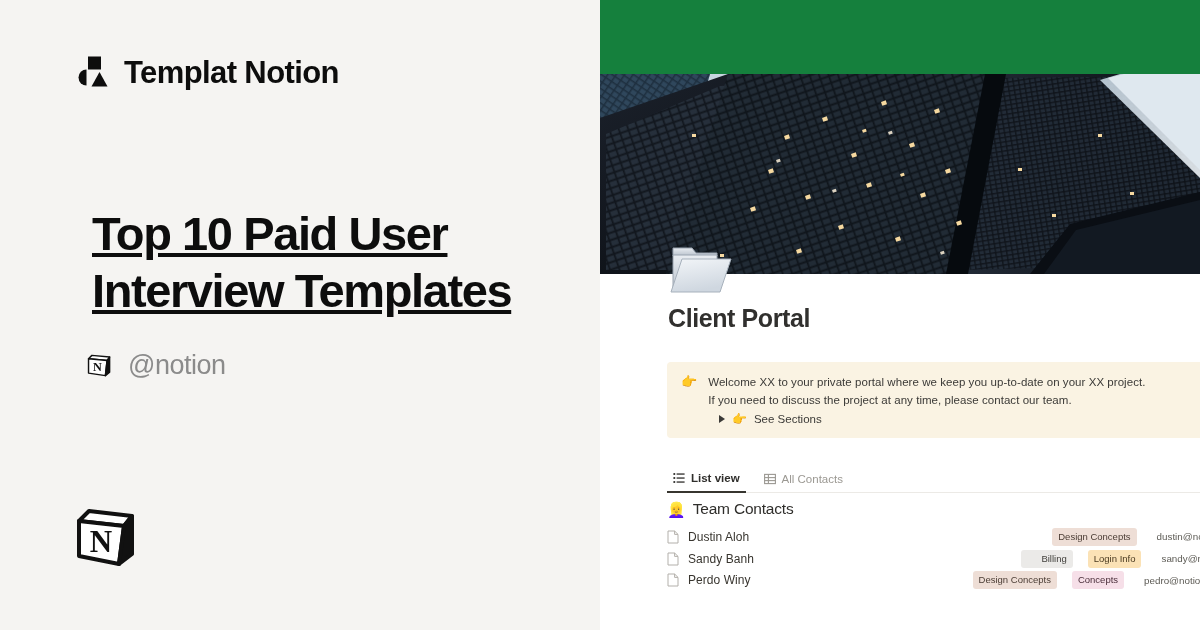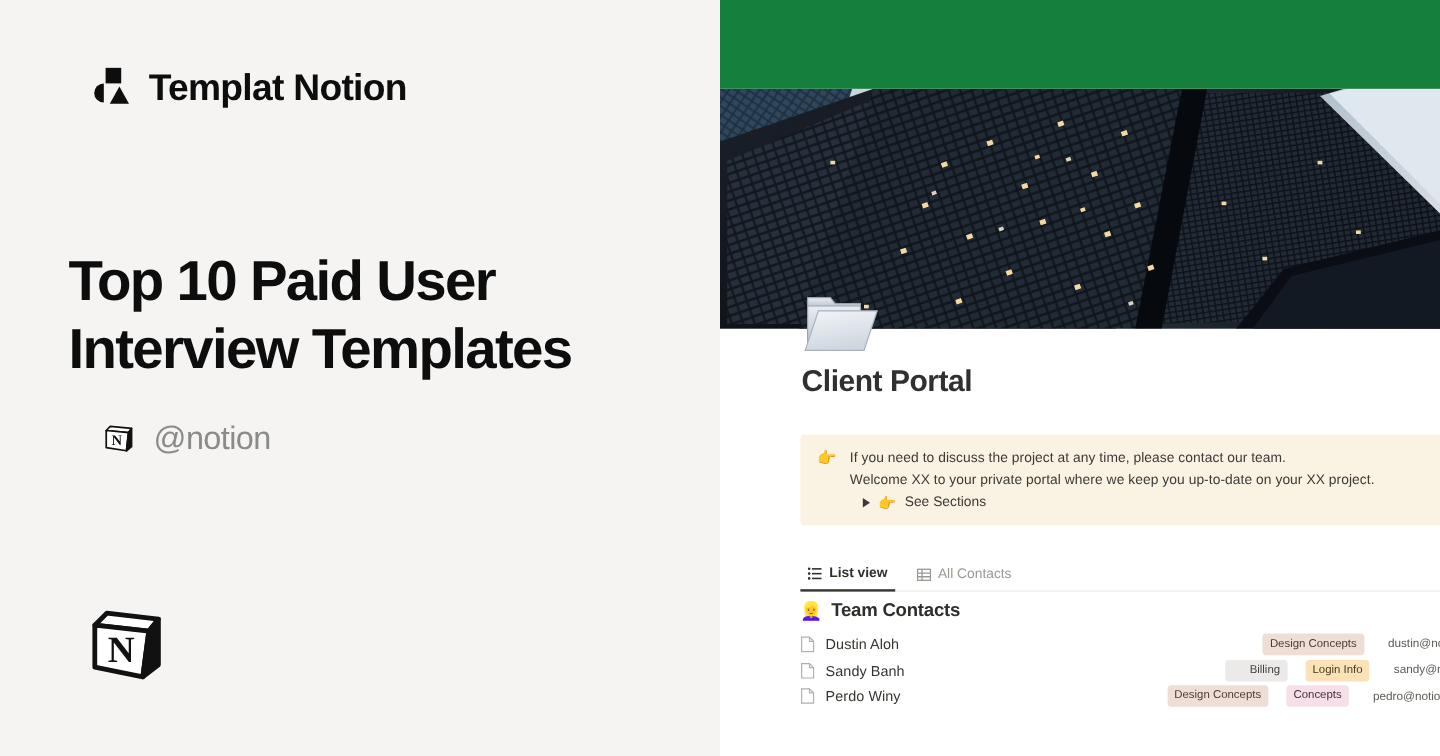--- a/index.html
+++ b/index.html
@@ -22,24 +22,25 @@
     display: flex; align-items: center; gap: 16px;
   }
   .brand-mark { width: 33px; height: 33px; display: block; }
   .brand-title {
     font-size: 31px; font-weight: 700; color: #0d0d0d;
     letter-spacing: -0.6px; line-height: 1;
     font-family: "Liberation Sans", sans-serif;
   }
 
   .headline {
-    position: absolute; left: 57px; top: 205px; width: 500px;
+    position: absolute; left: 92px; top: 205px; width: 500px;
     font-size: 47px; font-weight: 700; color: #0d0d0d;
     line-height: 1.22; letter-spacing: -1.4px;
     font-family: "Liberation Sans", sans-serif;
+    text-decoration: underline;
   }
 
   .author-row {
     position: absolute; left: 86px; top: 352px;
     display: flex; align-items: center; gap: 15px;
   }
   .author-icon { width: 27px; height: 27px; display: block; }
   .author-handle {
     font-size: 27px; font-weight: 400; color: #8b8b8b;
     letter-spacing: -0.5px; line-height: 1;
@@ -111,21 +112,21 @@
   }
   .tab.active { color: #2f2e2b; font-weight: 700; border-bottom: 2px solid #37352f; margin-bottom: -1px; }
   .tab-icon { width: 12px; height: 12px; display: block; flex: 0 0 auto; }
 
   
   .section-head {
     position: absolute; left: 67px; top: 426px;
     display: flex; align-items: center; gap: 7px;
   }
   .section-emoji { font-size: 15px; line-height: 1; }
-  .section-title { font-size: 15.5px; font-weight: 700; color: #2f2e2b; letter-spacing: -0.2px; }
+  .section-title { font-size: 15.5px; font-weight: 400; color: #2f2e2b; letter-spacing: -0.2px; }
 
   
   .contact-list { position: absolute; left: 67px; top: 452px; width: 560px; }
   .contact-row {
     display: flex; align-items: center; height: 21.8px;
     gap: 9px; white-space: nowrap;
   }
   .file-icon { width: 12px; height: 14px; display: block; flex: 0 0 auto; }
   .contact-name { font-size: 12px; color: #38352f; letter-spacing: 0.05px; }
   .row-spacer { flex: 1 1 auto; }
@@ -288,22 +289,22 @@
           <path d="M3 50 L14 17 L63 17 L52 50 Z" fill="url(#ffr)" stroke="#a7b1bc" stroke-width="1"></path>
         </svg>
       </span>
 
       <div class="doc-title">Client Portal</div>
 
       <div class="callout">
         <div class="callout-top">
           <span class="callout-emoji">👉</span>
           <div>
+            <div class="callout-text">Welcome XX to your private portal where we keep you up-to-date on your XX project.</div>
             <div class="callout-text">If you need to discuss the project at any time, please contact our team.</div>
-            <div class="callout-text">Welcome XX to your private portal where we keep you up-to-date on your XX project.</div>
           </div>
         </div>
         <div class="callout-toggle">
           <span class="toggle-arrow"></span>
           <span class="toggle-emoji">👉</span>
           <span class="toggle-label">See Sections</span>
         </div>
       </div>
 
       <div class="tabs-bar">

